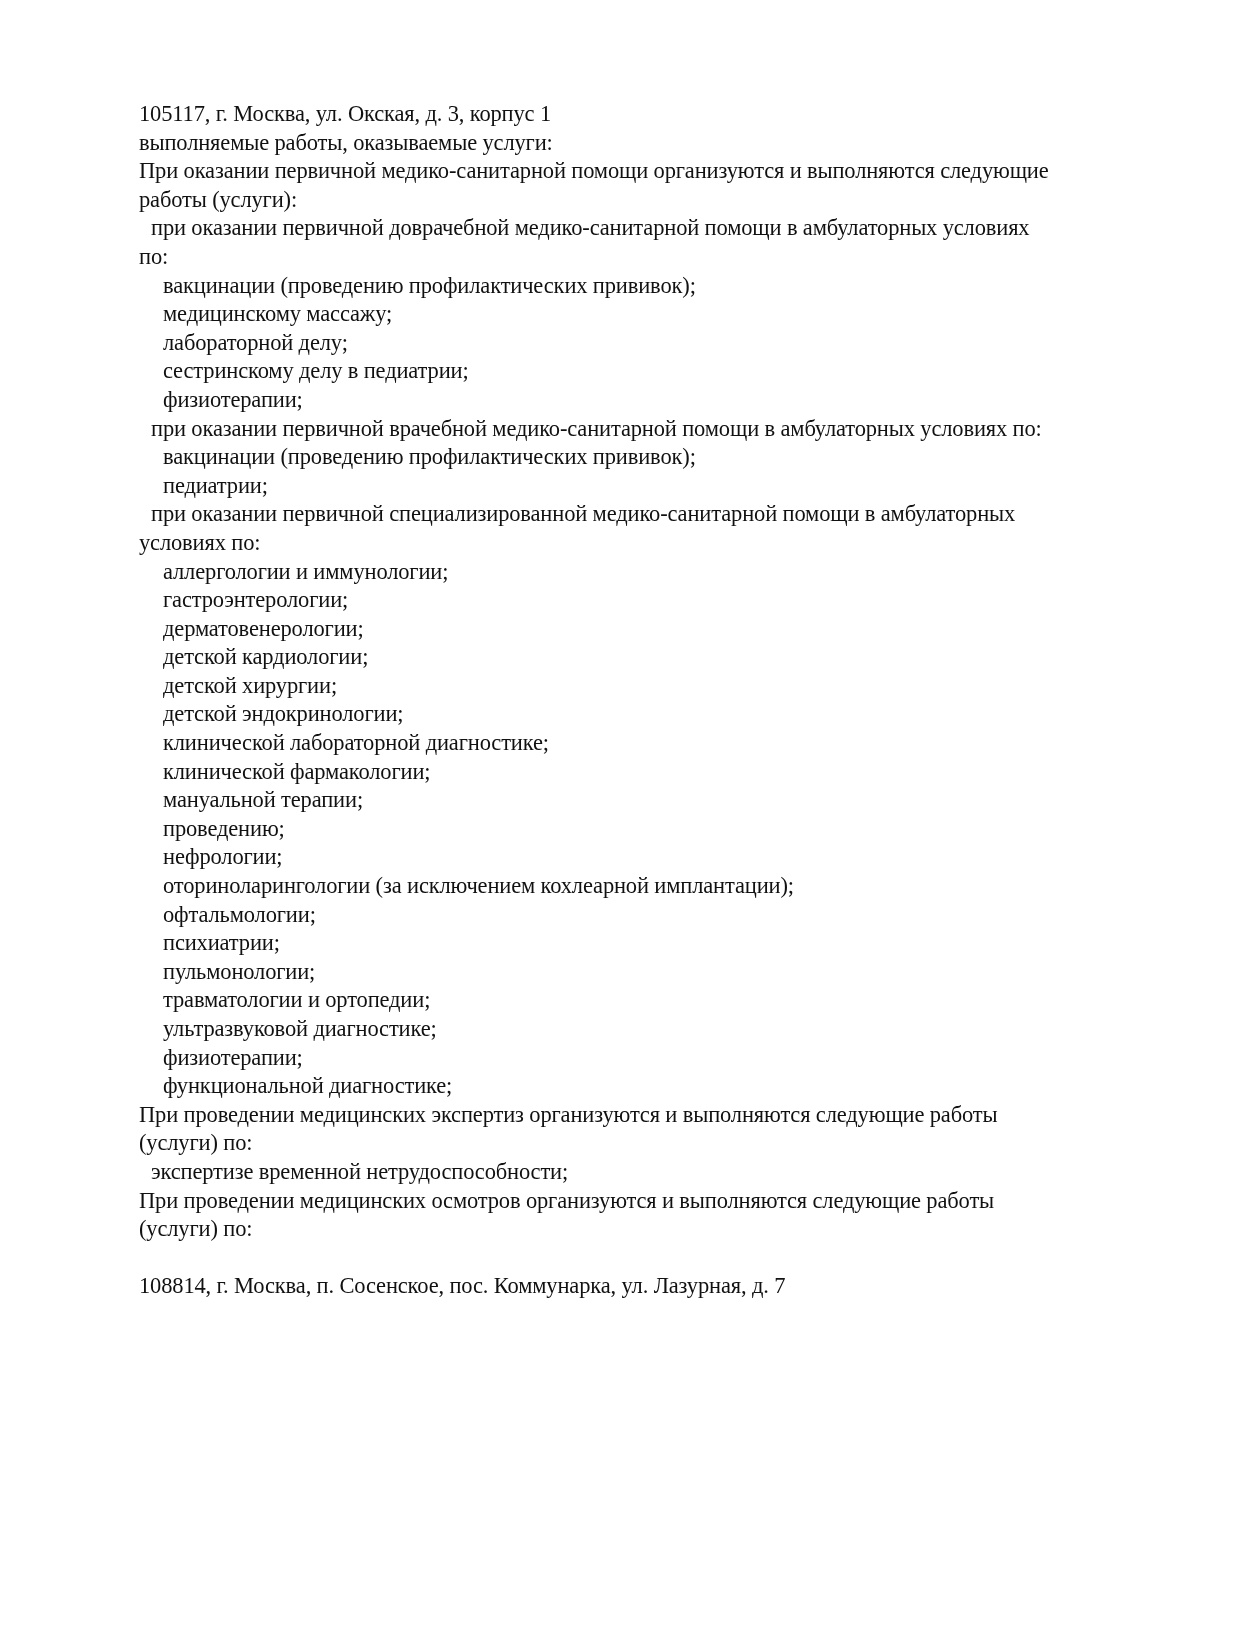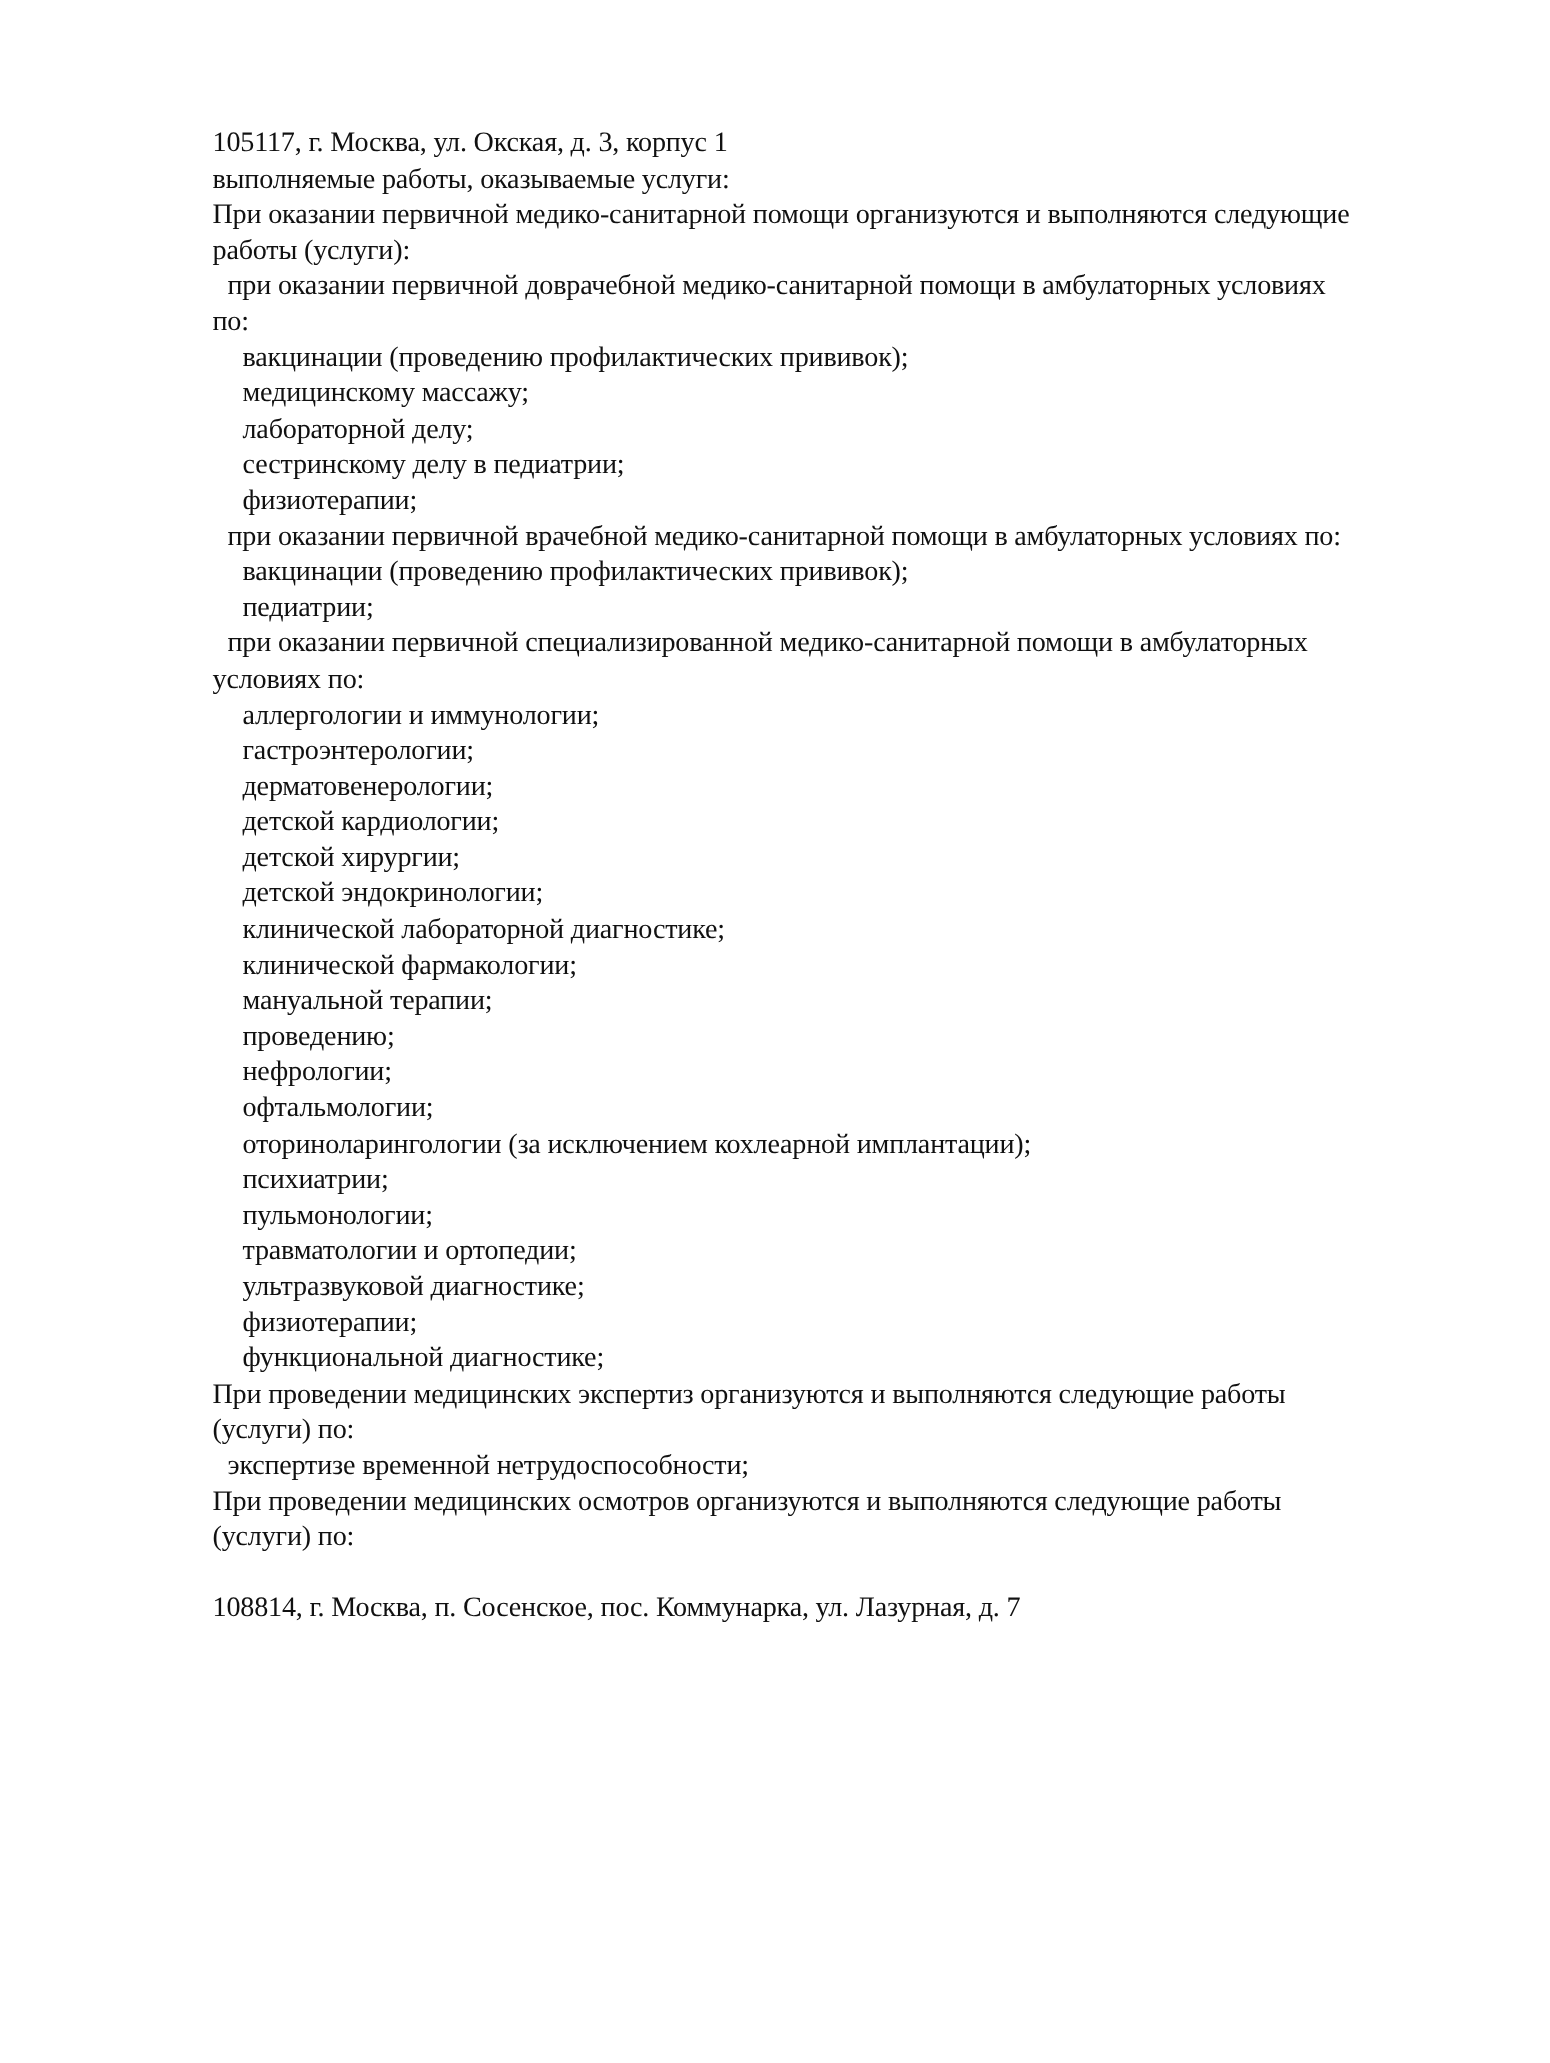--- a/index.html
+++ b/index.html
@@ -17,21 +17,21 @@
     position: absolute;
     left: 139px;
     top: 100px;
     width: 960px;
     font-family: "Liberation Serif", "DejaVu Serif", serif;
     font-size: 22.5px;
     line-height: 28.6px;
     color: #111111;
     letter-spacing: -0.15px;
   }
-  .line { white-space: pre; display: block; margin-left: 31px; }
+  .line { white-space: pre; display: block; }
   .l0 { padding-left: 0; }
   .l1 { padding-left: 12px; }
   .l2 { padding-left: 24px; }
   .spacer { display: block; height: 28.6px; }
 </style>
 </head>
 <body>
 
 <div class="page">
   <span class="line l0">105117, г. Москва, ул. Окская, д. 3, корпус 1</span>
@@ -63,22 +63,22 @@
     <span class="line l2">гастроэнтерологии;</span>
     <span class="line l2">дерматовенерологии;</span>
     <span class="line l2">детской кардиологии;</span>
     <span class="line l2">детской хирургии;</span>
     <span class="line l2">детской эндокринологии;</span>
     <span class="line l2">клинической лабораторной диагностике;</span>
     <span class="line l2">клинической фармакологии;</span>
     <span class="line l2">мануальной терапии;</span>
     <span class="line l2">проведению;</span>
     <span class="line l2">нефрологии;</span>
+    <span class="line l2">оториноларингологии (за исключением кохлеарной имплантации);</span>
     <span class="line l2">офтальмологии;</span>
-    <span class="line l2">оториноларингологии (за исключением кохлеарной имплантации);</span>
     <span class="line l2">психиатрии;</span>
     <span class="line l2">пульмонологии;</span>
     <span class="line l2">травматологии и ортопедии;</span>
     <span class="line l2">ультразвуковой диагностике;</span>
     <span class="line l2">физиотерапии;</span>
     <span class="line l2">функциональной диагностике;</span>
   </div>
 
   <span class="line l0">При проведении медицинских экспертиз организуются и выполняются следующие работы</span>
   <span class="line l0">(услуги) по:</span>

